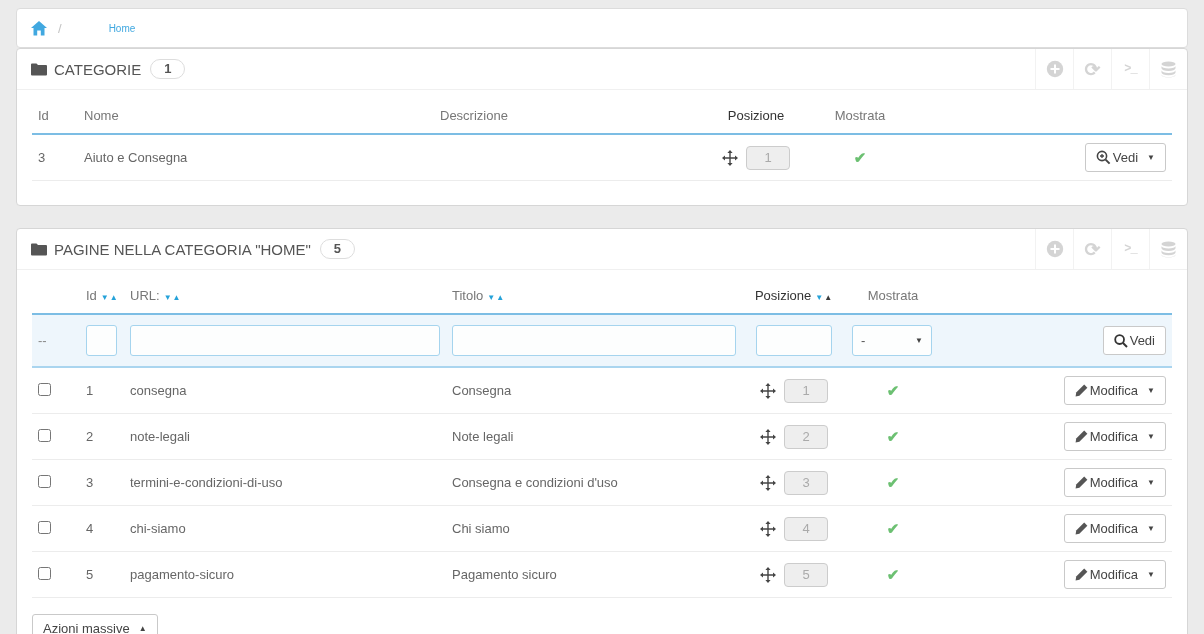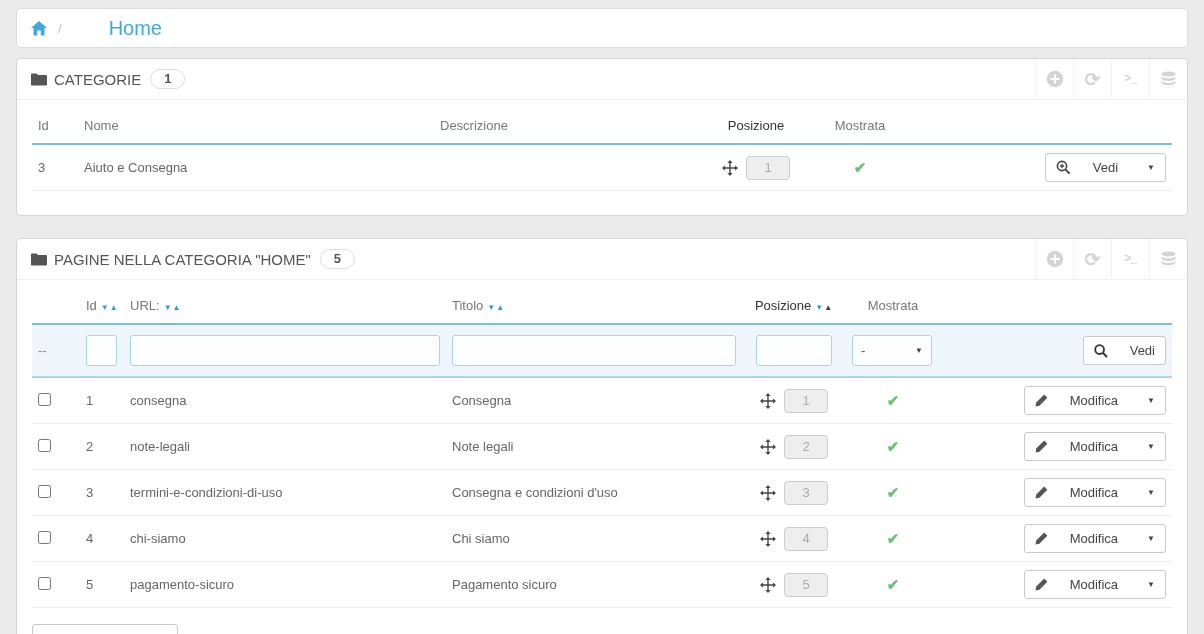--- a/index.html
+++ b/index.html
@@ -17,28 +17,27 @@
     background: #fff;
     border: 1px solid #dcdcdc;
     border-radius: 4px;
     height: 40px;
     display: flex;
     align-items: center;
     padding: 0 14px;
   }
   .bc-home { display: flex; align-items: center; cursor: pointer; }
   .bc-sep { color: #c3c3c3; margin: 0 11px; font-size: 13px; }
-  .bc-link { color: #41a8e0; font-size: 20px; text-decoration: none; cursor: pointer; padding-left: 36px; }
+  .bc-link { color: #41a8e0; font-size: 10px; text-decoration: none; cursor: pointer; padding-left: 36px; }
 
   
   .panel {
     background: #fff;
     border: 1px solid #d6d6d6;
     border-radius: 4px;
-    margin-top: 10px;
     overflow: hidden;
   }
   .panel-header {
     display: flex;
     align-items: center;
     height: 41px;
     padding-left: 14px;
     border-bottom: 1px solid #f0f0f0;
   }
   .panel-title {
@@ -131,21 +130,21 @@
     padding: 0 8px;
     color: #555;
     cursor: pointer;
   }
   .f-select .caret { font-size: 8px; color: #444; }
 
   
   .btn {
     display: inline-flex;
     align-items: center;
-    gap: 22px;
+    gap: 2px;
     background: #fff;
     border: 1px solid #c9c9c9;
     border-radius: 3px;
     padding: 6px 10px;
     font-size: 13px;
     color: #444;
     cursor: pointer;
     font-family: inherit;
   }
   .btn .caret { font-size: 8px; color: #444; margin-left: 7px; }

